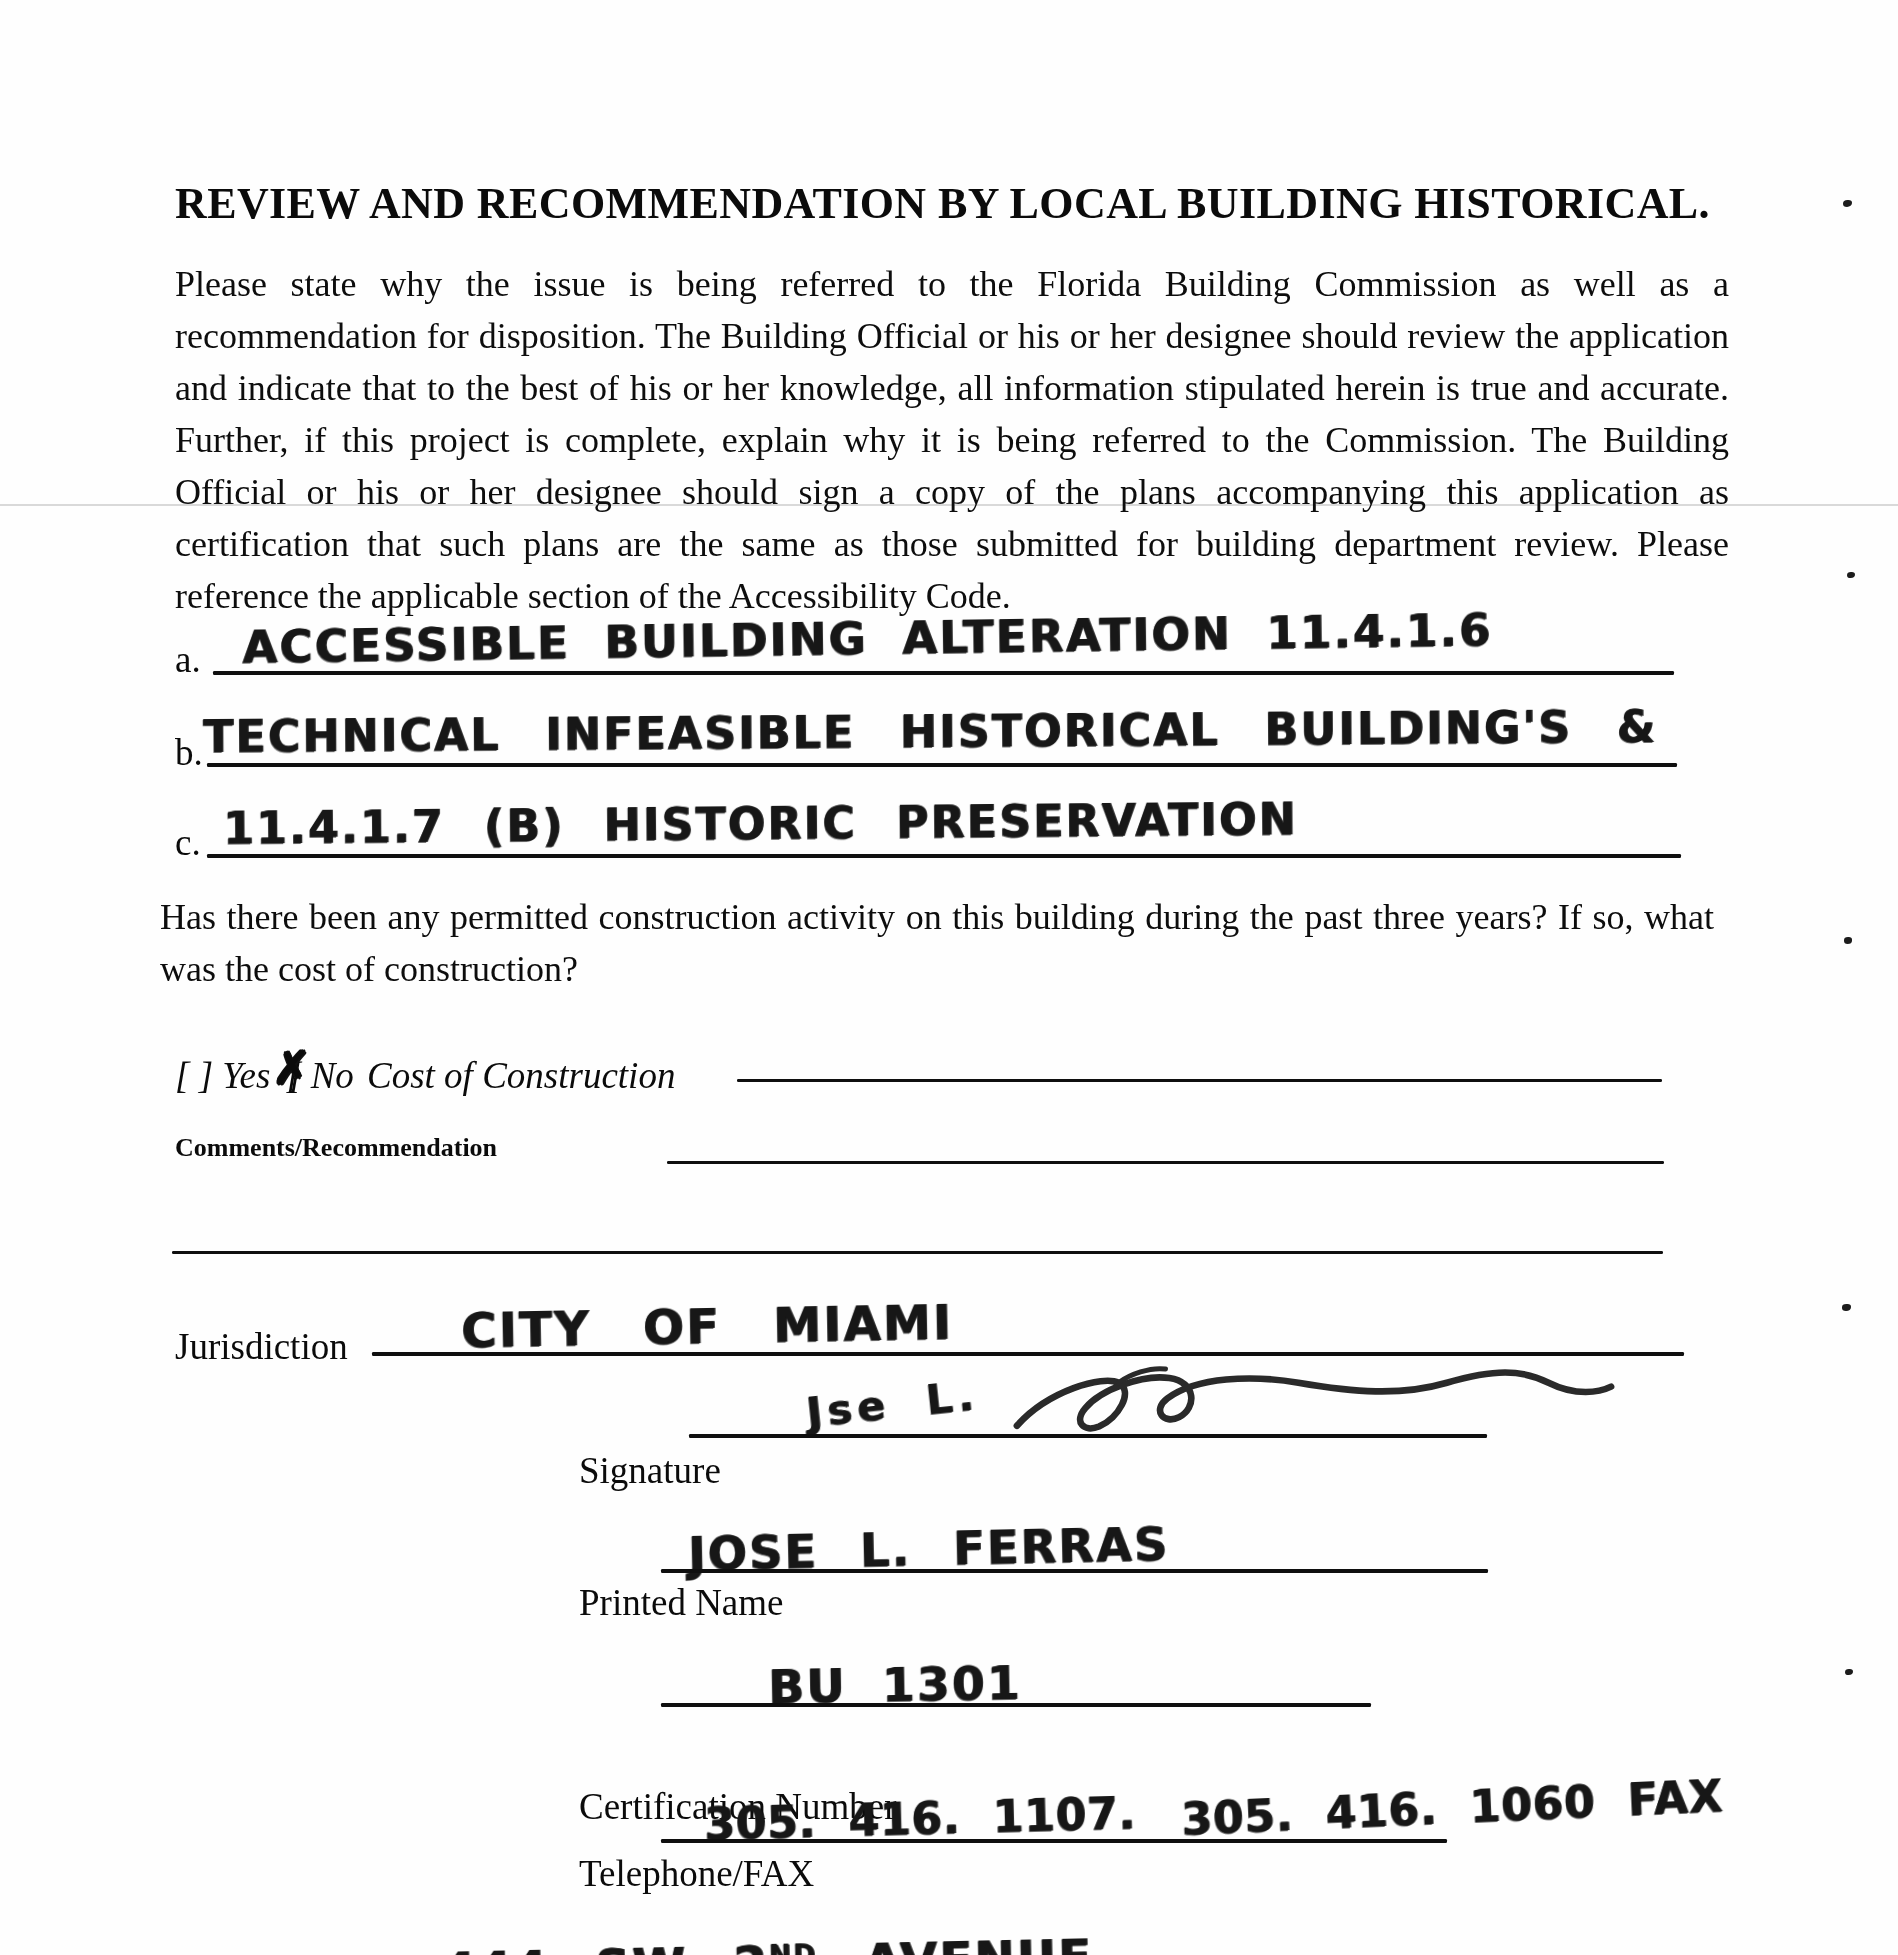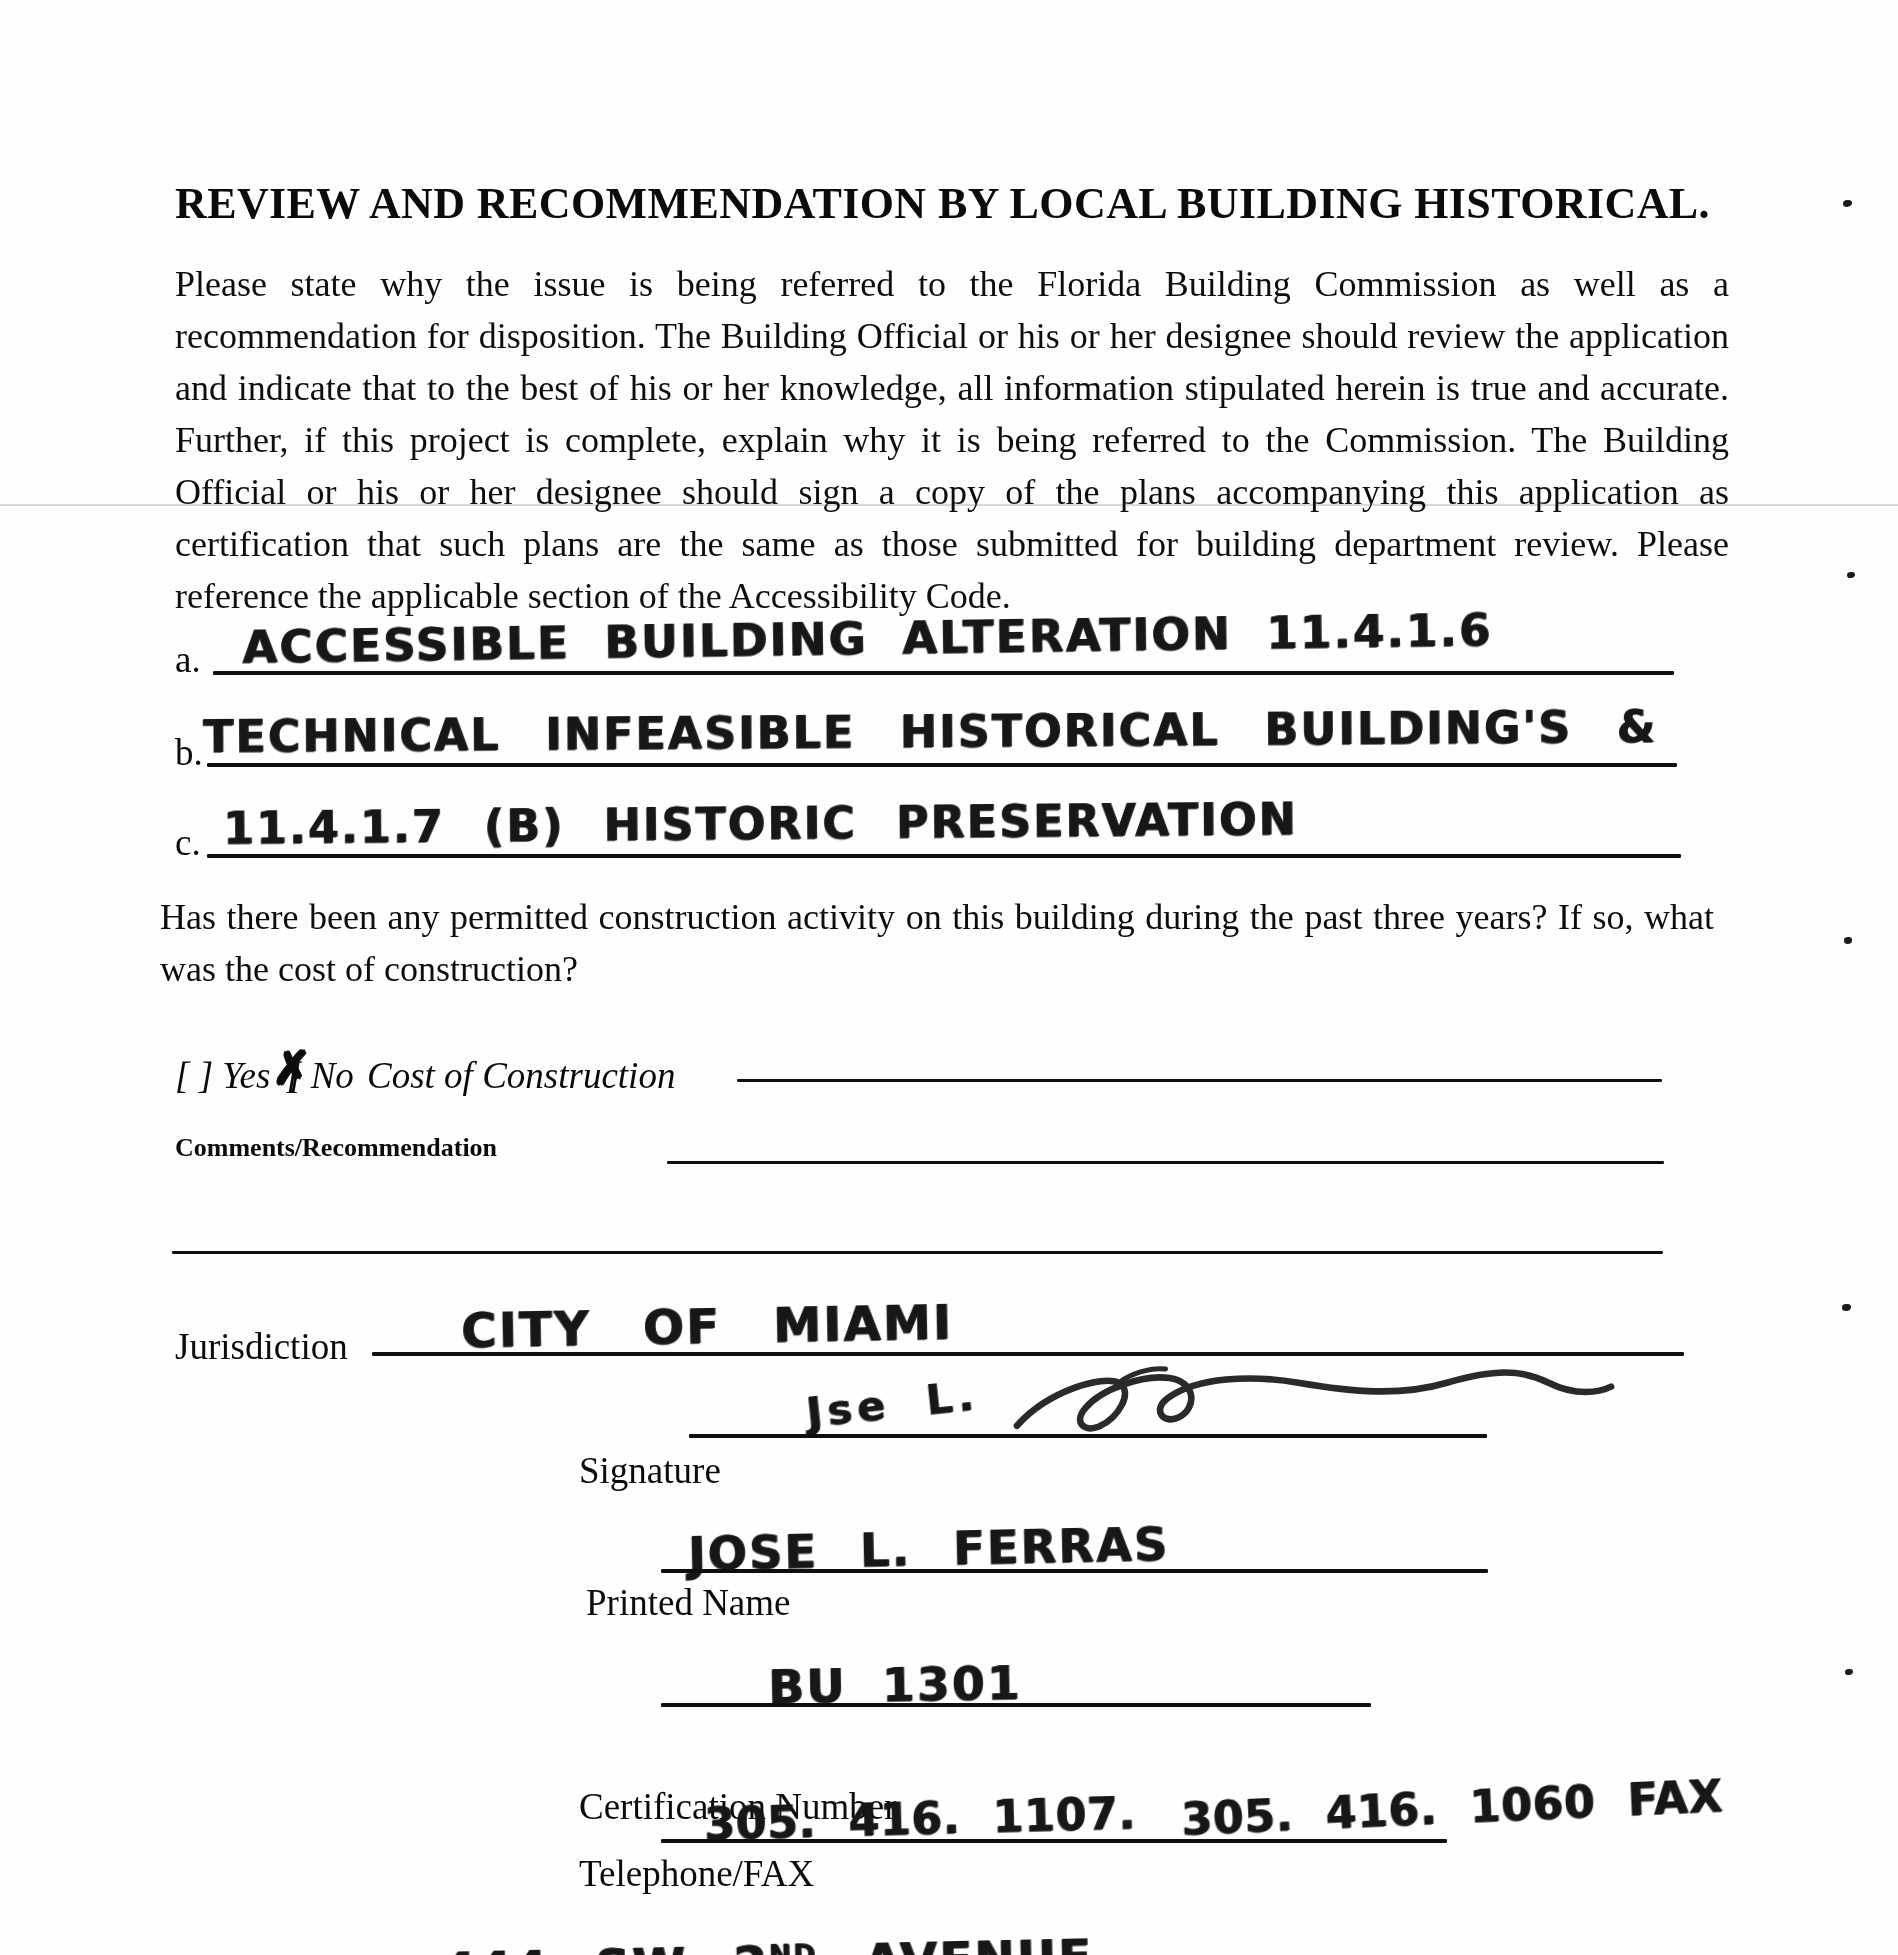--- a/index.html
+++ b/index.html
@@ -121,21 +121,21 @@
     <g fill="none" stroke="#1a1a1a" stroke-width="17" stroke-linecap="round" opacity="0.93">
       <path d="M40,250 C120,160 260,120 300,140 C340,162 300,230 250,252 C210,268 185,240 215,205 C255,158 360,118 430,128 C500,138 500,205 455,228 C415,248 385,210 425,180 C500,125 640,120 760,140 C900,164 1020,175 1140,140 C1260,105 1330,105 1400,140 C1470,175 1530,165 1560,150"></path>
       <path d="M300,140 C330,118 380,100 420,105" stroke-width="13"></path>
     </g>
   </svg>
   <div class="rule" style="left:689px; top:1434px; width:798px;"></div>
   <div class="abs label" style="left:579px; top:1449px;">Signature</div>
 
   <div class="abs hw" style="left:688px; top:1522px; font-size:46px; word-spacing:23.5px; transform:rotate(-1.2deg);">JOSE L. FERRAS</div>
   <div class="rule" style="left:661px; top:1569px; width:827px;"></div>
-  <div class="abs label" style="left:579px; top:1581px;margin-left:7px;">Printed Name</div>
+  <div class="abs label" style="left:579px; top:1581px;">Printed Name</div>
 
   <div class="abs hw" style="left:768px; top:1657px; font-size:47px; transform:rotate(-1deg);">BU 1301</div>
   <div class="rule" style="left:661px; top:1703px; width:710px;"></div>
   <div class="abs label" style="left:579px; top:1785px;text-align:center;">Certification Number</div>
 
   <div class="abs hw" style="left:704px; top:1793px; font-size:44px; letter-spacing:0.8px; transform:rotate(-1.5deg);">305. 416. 1107.</div>
   <div class="abs hw" style="left:1181px; top:1782px; font-size:44px; letter-spacing:0.8px; transform:rotate(-2.5deg);">305. 416. 1060 FAX</div>
   <div class="rule" style="left:661px; top:1839px; width:786px;"></div>
   <div class="abs label" style="left:579px; top:1852px;">Telephone/FAX</div>
 

